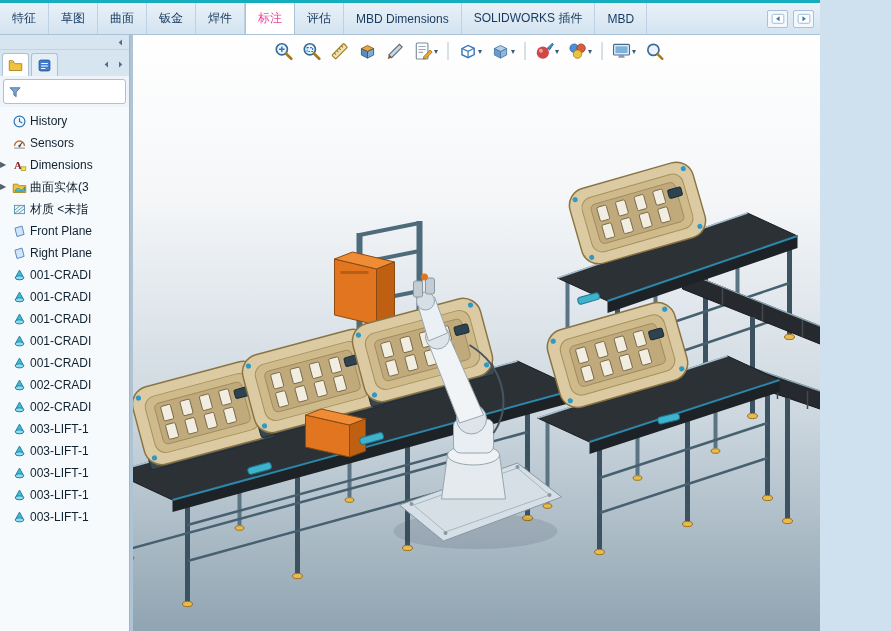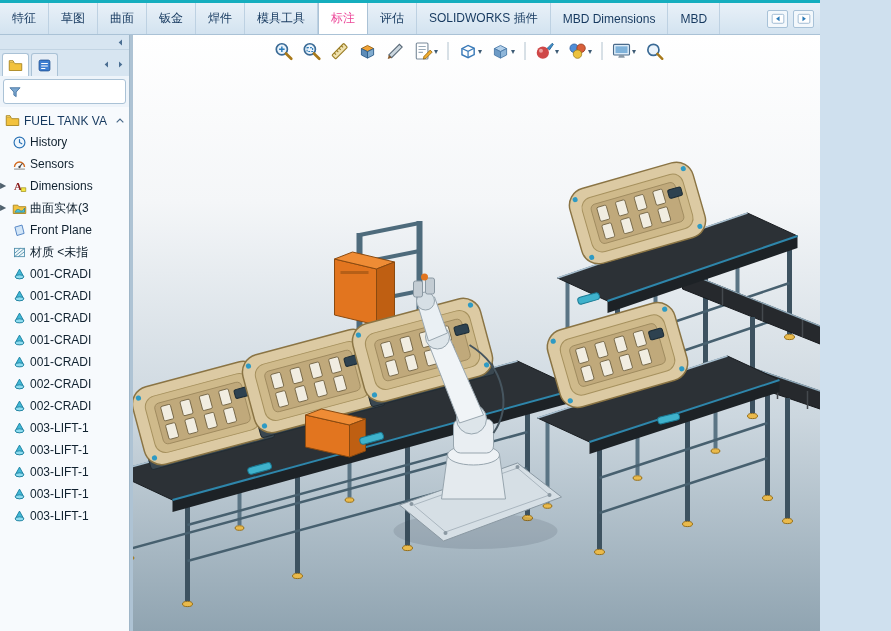--- a/index.html
+++ b/index.html
@@ -52,25 +52,24 @@
 
 <div class="app">
 
   <div class="tabbar">
     <div id="ribbon-tabs" style="display:flex">
         <div class="tab">特征</div>
         <div class="tab">草图</div>
         <div class="tab">曲面</div>
         <div class="tab">钣金</div>
         <div class="tab">焊件</div>
-        <div class="tab">模具工具</div>
         <div class="tab active">标注</div>
         <div class="tab">评估</div>
+        <div class="tab">MBD Dimensions</div>
         <div class="tab">SOLIDWORKS 插件</div>
-        <div class="tab">MBD Dimensions</div>
         <div class="tab">MBD</div>
       </div>
     <div class="pane-btns" id="pane-btns">
         <div class="pane-btn">
           <span class="icon ic14">
             <svg viewBox="0 0 18 18">
               <rect x="1.5" y="3" width="15" height="11.5" rx="1.5" fill="#fff" stroke="#8aaac8"></rect>
               <path d="M11 5.5 L6.5 8.8 L11 12 Z" fill="#2a7ab8"></path>
             </svg>
           </span>
@@ -131,34 +130,20 @@
         </div>
       <div class="filter-row">
         <span class="icon ic14">
             <svg viewBox="0 0 18 18">
               <path d="M2.5 3.5 h13 L10.5 9 v6 l-3 -2 V9 Z" fill="#7aa6cf" stroke="#3a6a9a"></path>
             </svg>
           </span>
         <input class="filter-input" value="" style="">
       </div>
       <div class="tree">
-        <div class="tree-root">
-          <span class="icon ic15">
-              <svg viewBox="0 0 18 18">
-                <path d="M1.5 5 h5.5 l1.2 1.8 H16.5 V15 H1.5 Z" fill="#f2c23e" stroke="#a37f17"></path>
-                <path d="M1.5 5 V3.2 H6 l1 1.8" fill="#f7d264" stroke="#a37f17"></path>
-              </svg>
-            </span>
-          <span class="t-label">FUEL TANK VA</span>
-          <span class="icon ic12 root-chev">
-              <svg viewBox="0 0 18 18">
-                <path d="M4 11 L9 6 l5 5" fill="none" stroke="#4a6a8a" stroke-width="1.8"></path>
-              </svg>
-            </span>
-        </div>
         <div id="tree-items">
             <div class="tree-row">
               <span class="arrow"></span>
               <span class="icon ic15">
                 <svg viewBox="0 0 18 18">
                   <circle cx="9" cy="9" r="6.5" fill="#eef6fd" stroke="#2a72b5" stroke-width="1.4"></circle>
                   <path d="M9 5.5 V9 l2.8 1.6" fill="none" stroke="#2a72b5" stroke-width="1.4" stroke-linecap="round"></path>
                 </svg>
               </span>
               <span class="t-label">History</span>
@@ -192,34 +177,43 @@
                   <path d="M1.5 5 h5.5 l1.2 1.8 H16.5 V15 H1.5 Z" fill="#f2c23e" stroke="#a37f17"></path>
                   <path d="M3.5 13.5 C5 9.5 8 9.5 9.5 11.2 C11 12.8 13.5 12 15 8.5 L15 13.5 Z" fill="#4fc3dd" stroke="#147f9e" stroke-width="0.8"></path>
                 </svg>
               </span>
               <span class="t-label">曲面实体(3</span>
             </div>
             <div class="tree-row">
               <span class="arrow"></span>
               <span class="icon ic15">
                 <svg viewBox="0 0 18 18">
-                  <polygon points="3.5,5 12,2.5 14.5,12.5 6,15" fill="rgba(140,190,235,0.35)" stroke="#5a8ac8" stroke-width="1.2"></polygon>
-                </svg>
-              </span>
-              <span class="t-label">Front Plane</span>
-            </div>
-            <div class="tree-row">
-              <span class="arrow"></span>
-              <span class="icon ic15">
-                <svg viewBox="0 0 18 18">
                   <rect x="3" y="4" width="12" height="10" fill="#eef6f9" stroke="#4a8aa8"></rect>
                   <path d="M3 14 L15 4 M3 10 L10 4 M7.5 14 L15 8" stroke="#4a8aa8"></path>
                 </svg>
               </span>
               <span class="t-label">材质 &lt;未指</span>
+            </div>
+            <div class="tree-row">
+              <span class="arrow"></span>
+              <span class="icon ic15">
+                <svg viewBox="0 0 18 18">
+                  <polygon points="3.5,5 12,2.5 14.5,12.5 6,15" fill="rgba(140,190,235,0.35)" stroke="#5a8ac8" stroke-width="1.2"></polygon>
+                </svg>
+              </span>
+              <span class="t-label">Front Plane</span>
+            </div>
+            <div class="tree-row">
+              <span class="arrow"></span>
+              <span class="icon ic15">
+                <svg viewBox="0 0 18 18">
+                  <polygon points="3.5,5 12,2.5 14.5,12.5 6,15" fill="rgba(140,190,235,0.35)" stroke="#5a8ac8" stroke-width="1.2"></polygon>
+                </svg>
+              </span>
+              <span class="t-label">Right Plane</span>
             </div>
             <div class="tree-row">
               <span class="arrow"></span>
               <span class="icon ic15">
                 <svg viewBox="0 0 18 18">
                   <path d="M9 2.5 L14 11.5 A5 2.4 0 0 1 4 11.5 Z" fill="#41b9d8" stroke="#157a99"></path>
                   <ellipse cx="9" cy="11.8" rx="5" ry="2.4" fill="#8fdcef" stroke="#157a99"></ellipse>
                 </svg>
               </span>
               <span class="t-label">001-CRADI</span>

